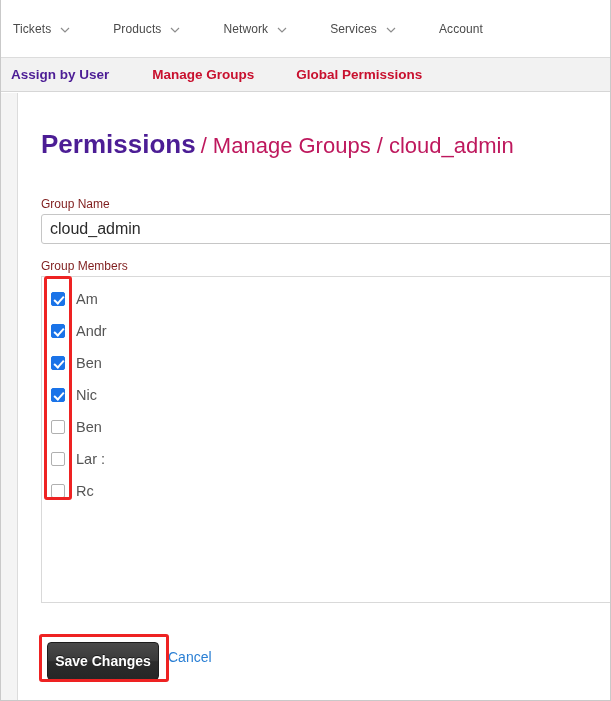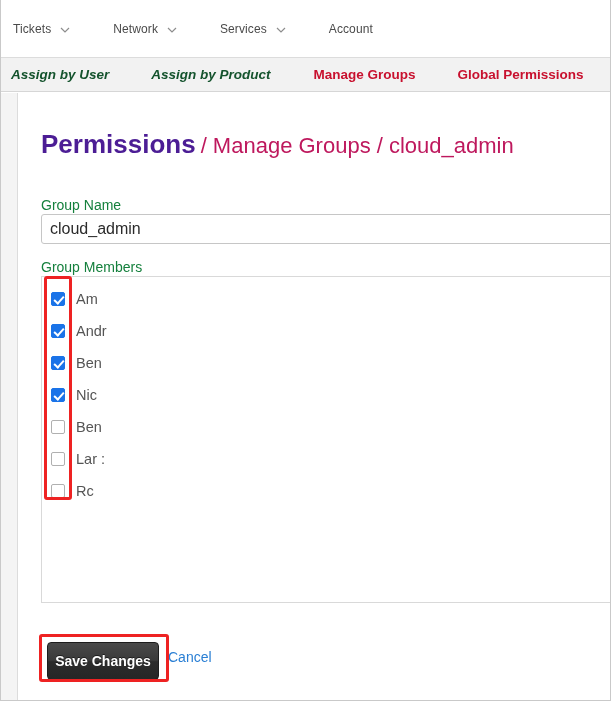--- a/index.html
+++ b/index.html
@@ -67,21 +67,21 @@
     display: flex;
     align-items: center;
     box-sizing: border-box;
   }
   .subnav-item {
     font-size: 13.5px;
     font-weight: bold;
     white-space: nowrap;
     cursor: pointer;
   }
-  .subnav-item.muted { color: #14532d; font-style: italic; }
+  .subnav-item.muted { color: #4c1d95; }
   .subnav-item.active { color: #c8102e; }
   .subnav-item.link { color: #c8102e; }
 
   
   .gutter {
     position: absolute;
     left: 0;
     top: 93px;
     width: 17px;
     height: 608px;
@@ -115,22 +115,22 @@
   }
   .page-head .crumbs {
     font-size: 22px;
     color: #be185d;
     margin-left: 5px;
   }
 
   
   .field-label {
     position: absolute;
-    font-size: 14px;
-    color: #15803d;
+    font-size: 12px;
+    color: #7f1d1d;
   }
   #lbl-group-name { left: 22px; top: 104px; }
   #lbl-group-members { left: 22px; top: 166px; }
 
   .text-input {
     position: absolute;
     left: 22px;
     top: 121px;
     width: 600px;
     height: 30px;
@@ -248,20 +248,28 @@
 
     <div class="nav-item" style="margin-left:2px;">
       <span class="nav-label">Tickets</span>
       <span class="nav-caret">
         <svg width="10" height="10" viewBox="0 0 10 10">
             <path d="M1 3 L5 7 L9 3" fill="none" stroke="#8d8d8d" stroke-width="1.2"></path>
           </svg>
       </span>
     </div>
 
+    <div class="nav-item" style="margin-left:43px;">
+      <span class="nav-label">Products</span>
+      <span class="nav-caret">
+        <svg width="10" height="10" viewBox="0 0 10 10">
+            <path d="M1 3 L5 7 L9 3" fill="none" stroke="#8d8d8d" stroke-width="1.2"></path>
+          </svg>
+      </span>
+    </div>
 
     <div class="nav-item" style="margin-left:43px;">
       <span class="nav-label">Network</span>
       <span class="nav-caret">
         <svg width="10" height="10" viewBox="0 0 10 10">
             <path d="M1 3 L5 7 L9 3" fill="none" stroke="#8d8d8d" stroke-width="1.2"></path>
           </svg>
       </span>
     </div>
 
@@ -275,21 +283,20 @@
     </div>
 
     <div class="nav-item" style="margin-left:43px;">
       <span class="nav-label">Account</span>
     </div>
 
   </div>
 
   <div class="subnav">
     <div class="subnav-item muted" style="margin-left:10px;">Assign by User</div>
-    <div class="subnav-item muted" style="margin-left:42px;">Assign by Product</div>
     <div class="subnav-item active" style="margin-left:43px;">Manage Groups</div>
     <div class="subnav-item link" style="margin-left:42px;">Global Permissions</div>
   </div>
 
   <div class="gutter"></div>
 
   <div class="content">
 
     <div class="page-head">
       <span class="title">Permissions</span><span class="crumbs">/ Manage Groups / cloud_admin</span>

